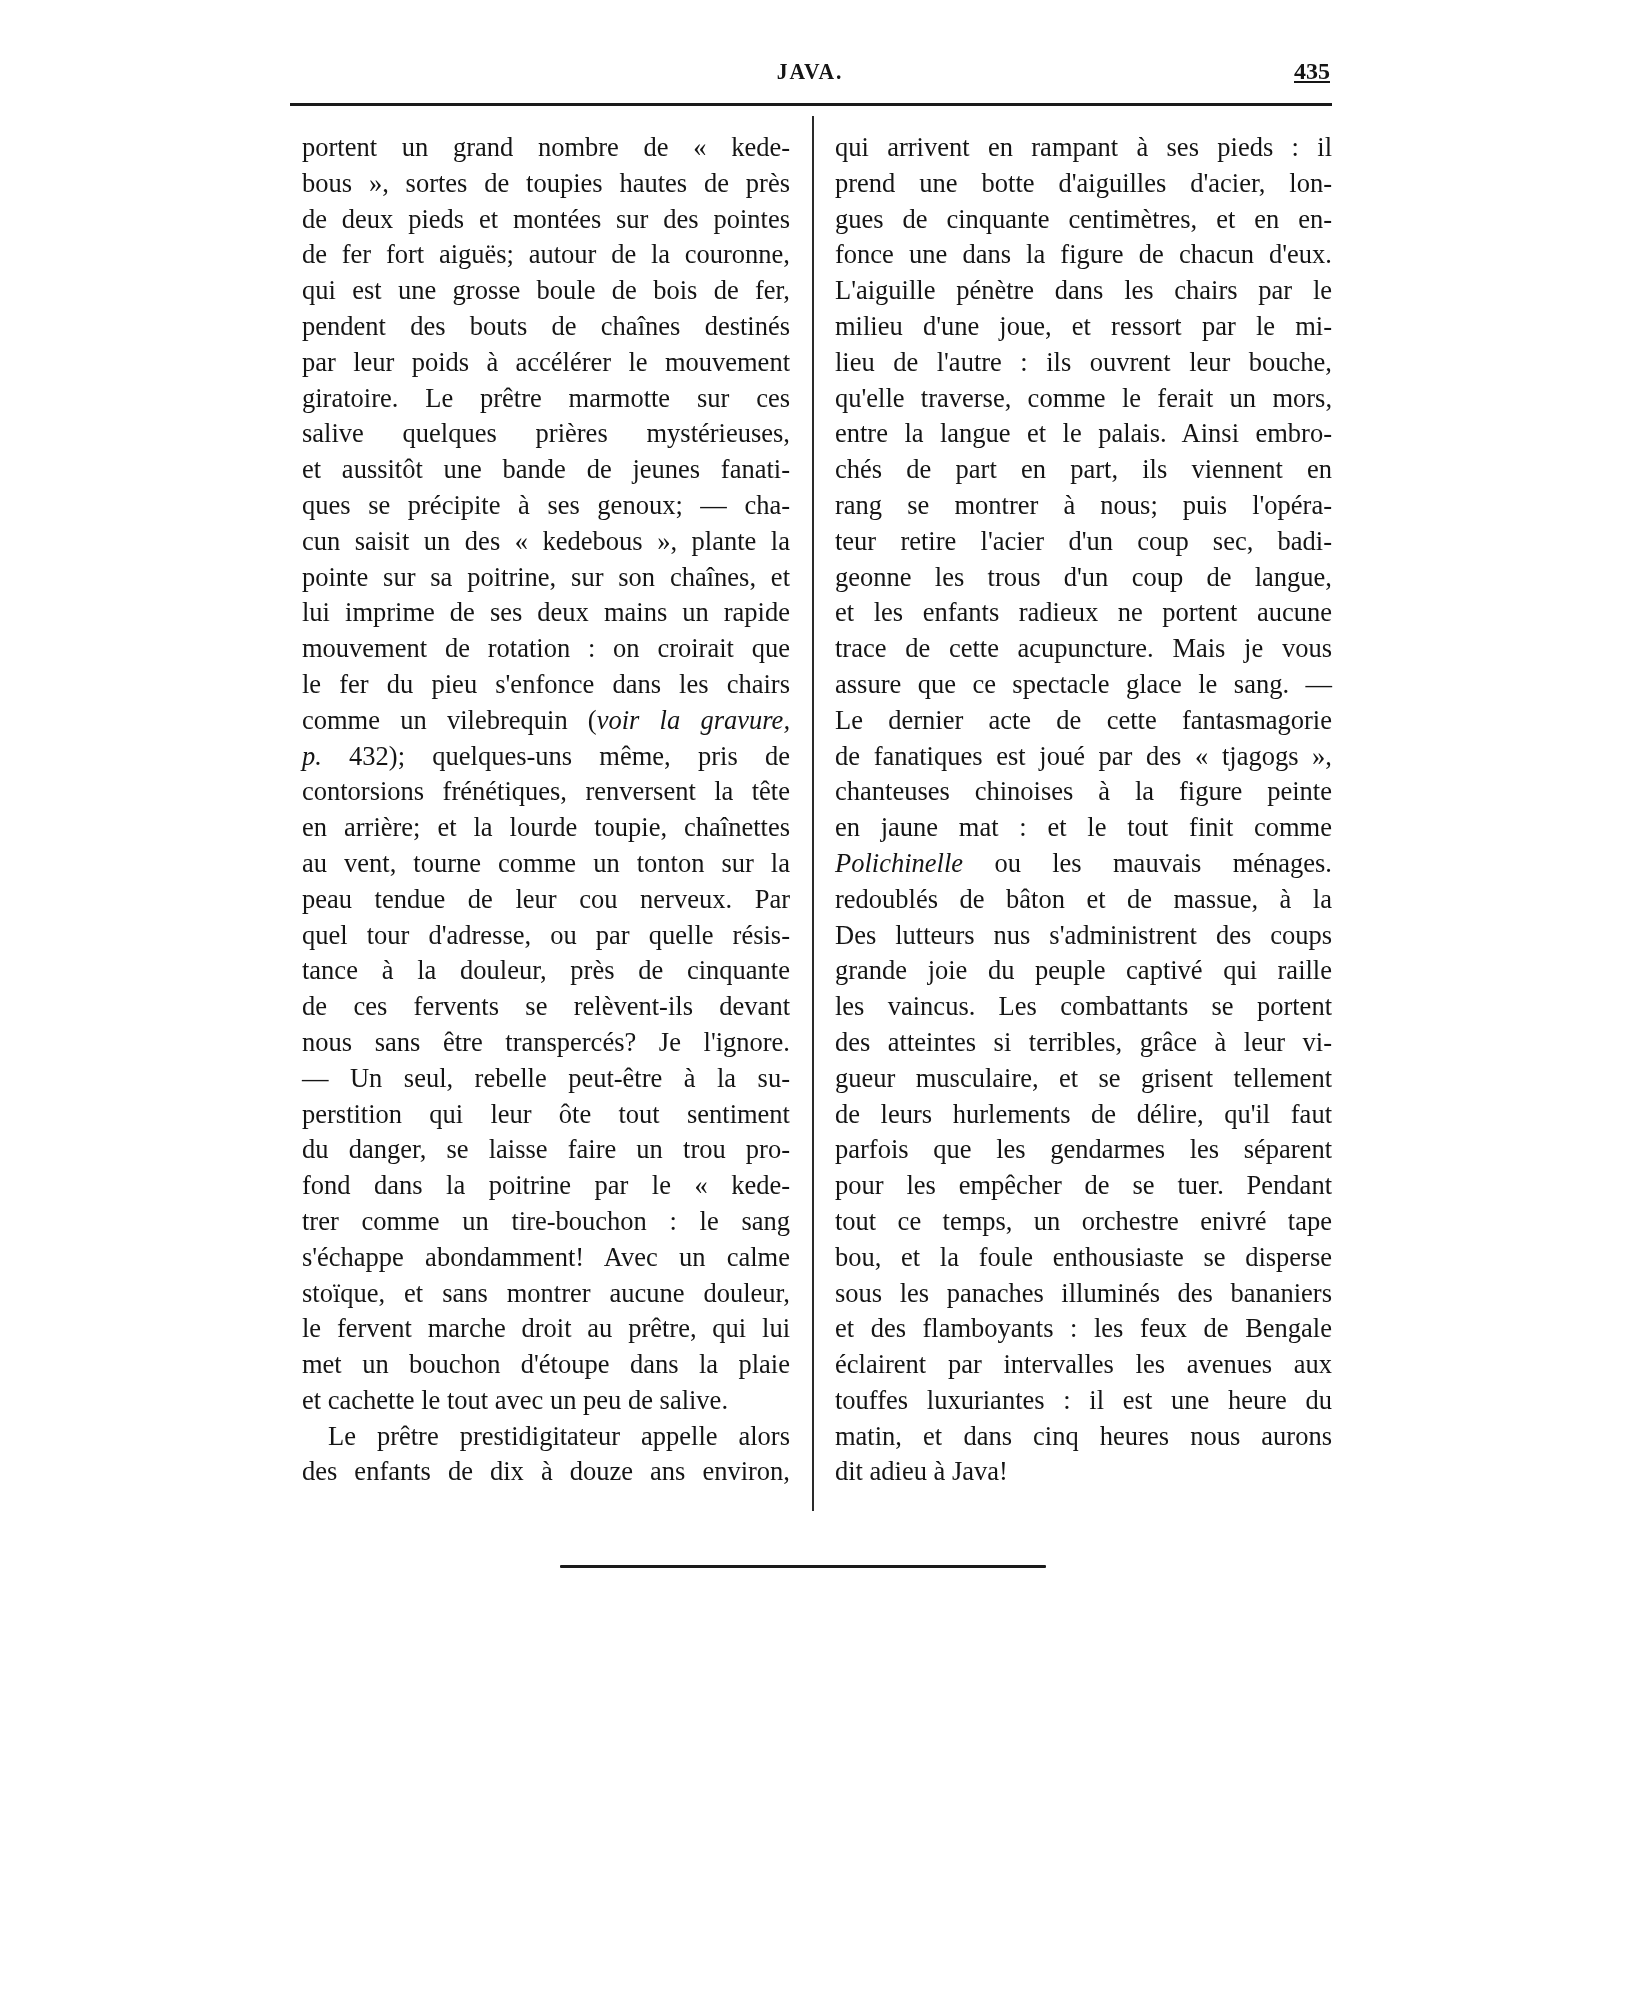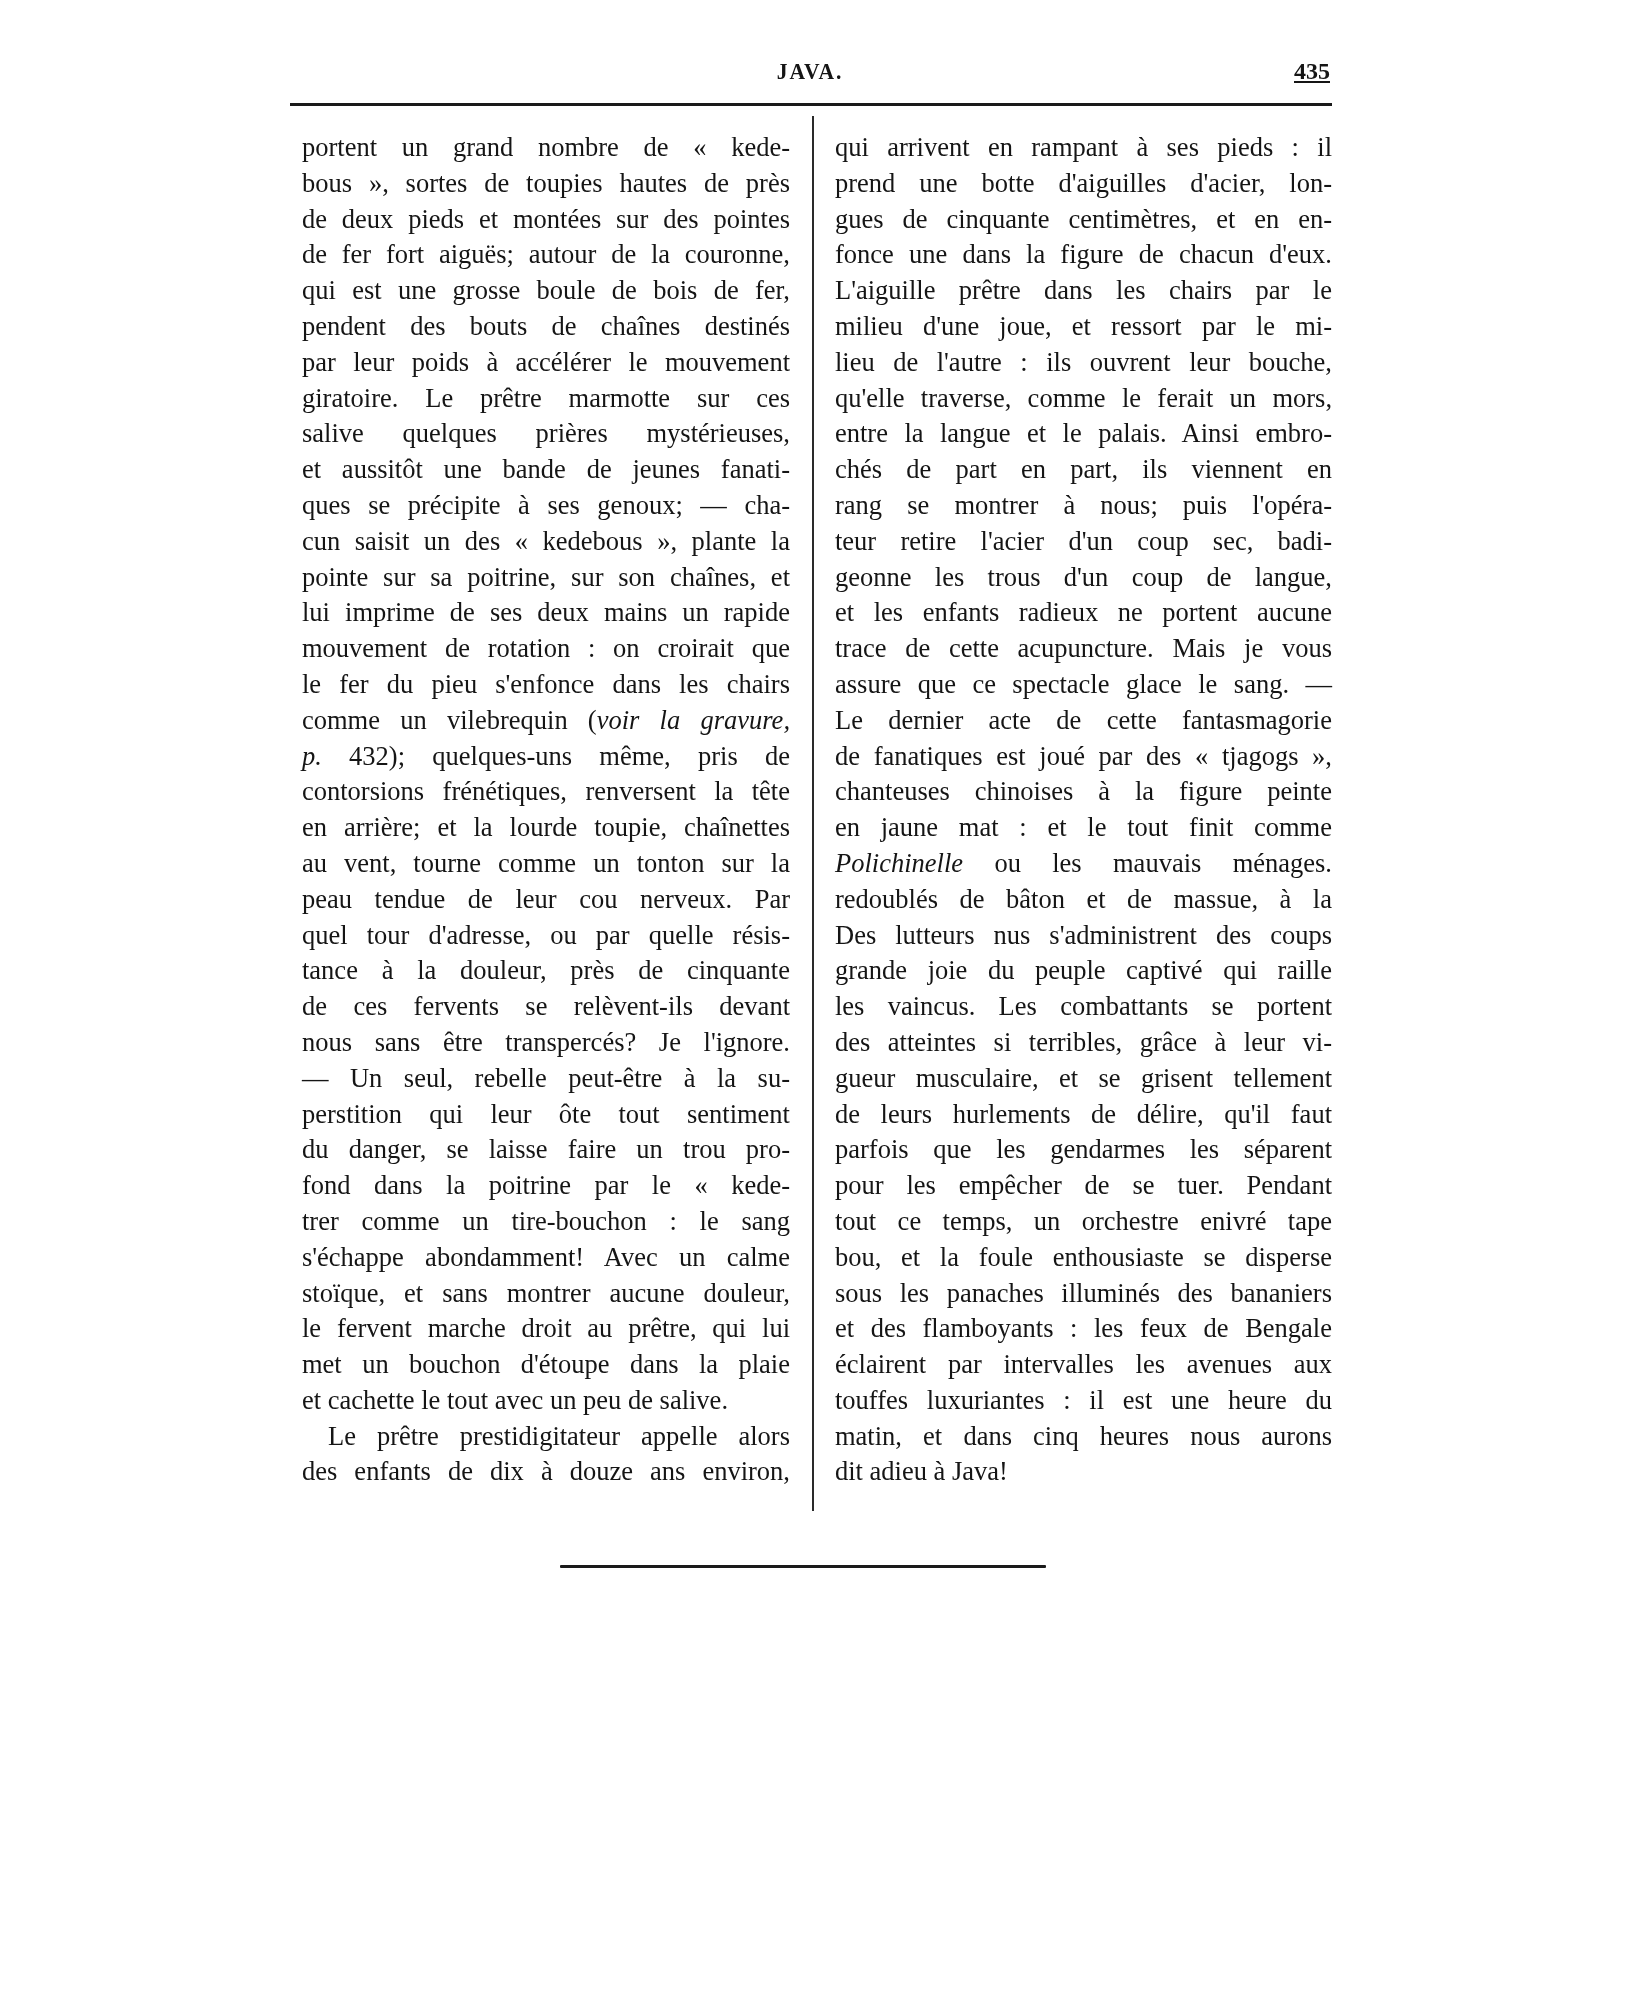--- a/index.html
+++ b/index.html
@@ -145,21 +145,21 @@
     <span class="line last">et cachette le tout avec un peu de salive.</span>
     <span class="line indent">Le prêtre prestidigitateur appelle alors</span>
     <span class="line">des enfants de dix à douze ans environ,</span>
   </div>
 <div class="column-divider"></div>
 <div class="column column-right" id="col-right">
     <span class="line">qui arrivent en rampant à ses pieds : il</span>
     <span class="line">prend une botte d'aiguilles d'acier, lon-</span>
     <span class="line">gues de cinquante centimètres, et en en-</span>
     <span class="line">fonce une dans la figure de chacun d'eux.</span>
-    <span class="line">L'aiguille prêtre dans les chairs par le</span>
+    <span class="line">L'aiguille pénètre dans les chairs par le</span>
     <span class="line">milieu d'une joue, et ressort par le mi-</span>
     <span class="line">lieu de l'autre : ils ouvrent leur bouche,</span>
     <span class="line">qu'elle traverse, comme le ferait un mors,</span>
     <span class="line">entre la langue et le palais. Ainsi embro-</span>
     <span class="line">chés de part en part, ils viennent en</span>
     <span class="line">rang se montrer à nous; puis l'opéra-</span>
     <span class="line">teur retire l'acier d'un coup sec, badi-</span>
     <span class="line">geonne les trous d'un coup de langue,</span>
     <span class="line">et les enfants radieux ne portent aucune</span>
     <span class="line">trace de cette acupuncture. Mais je vous</span>

